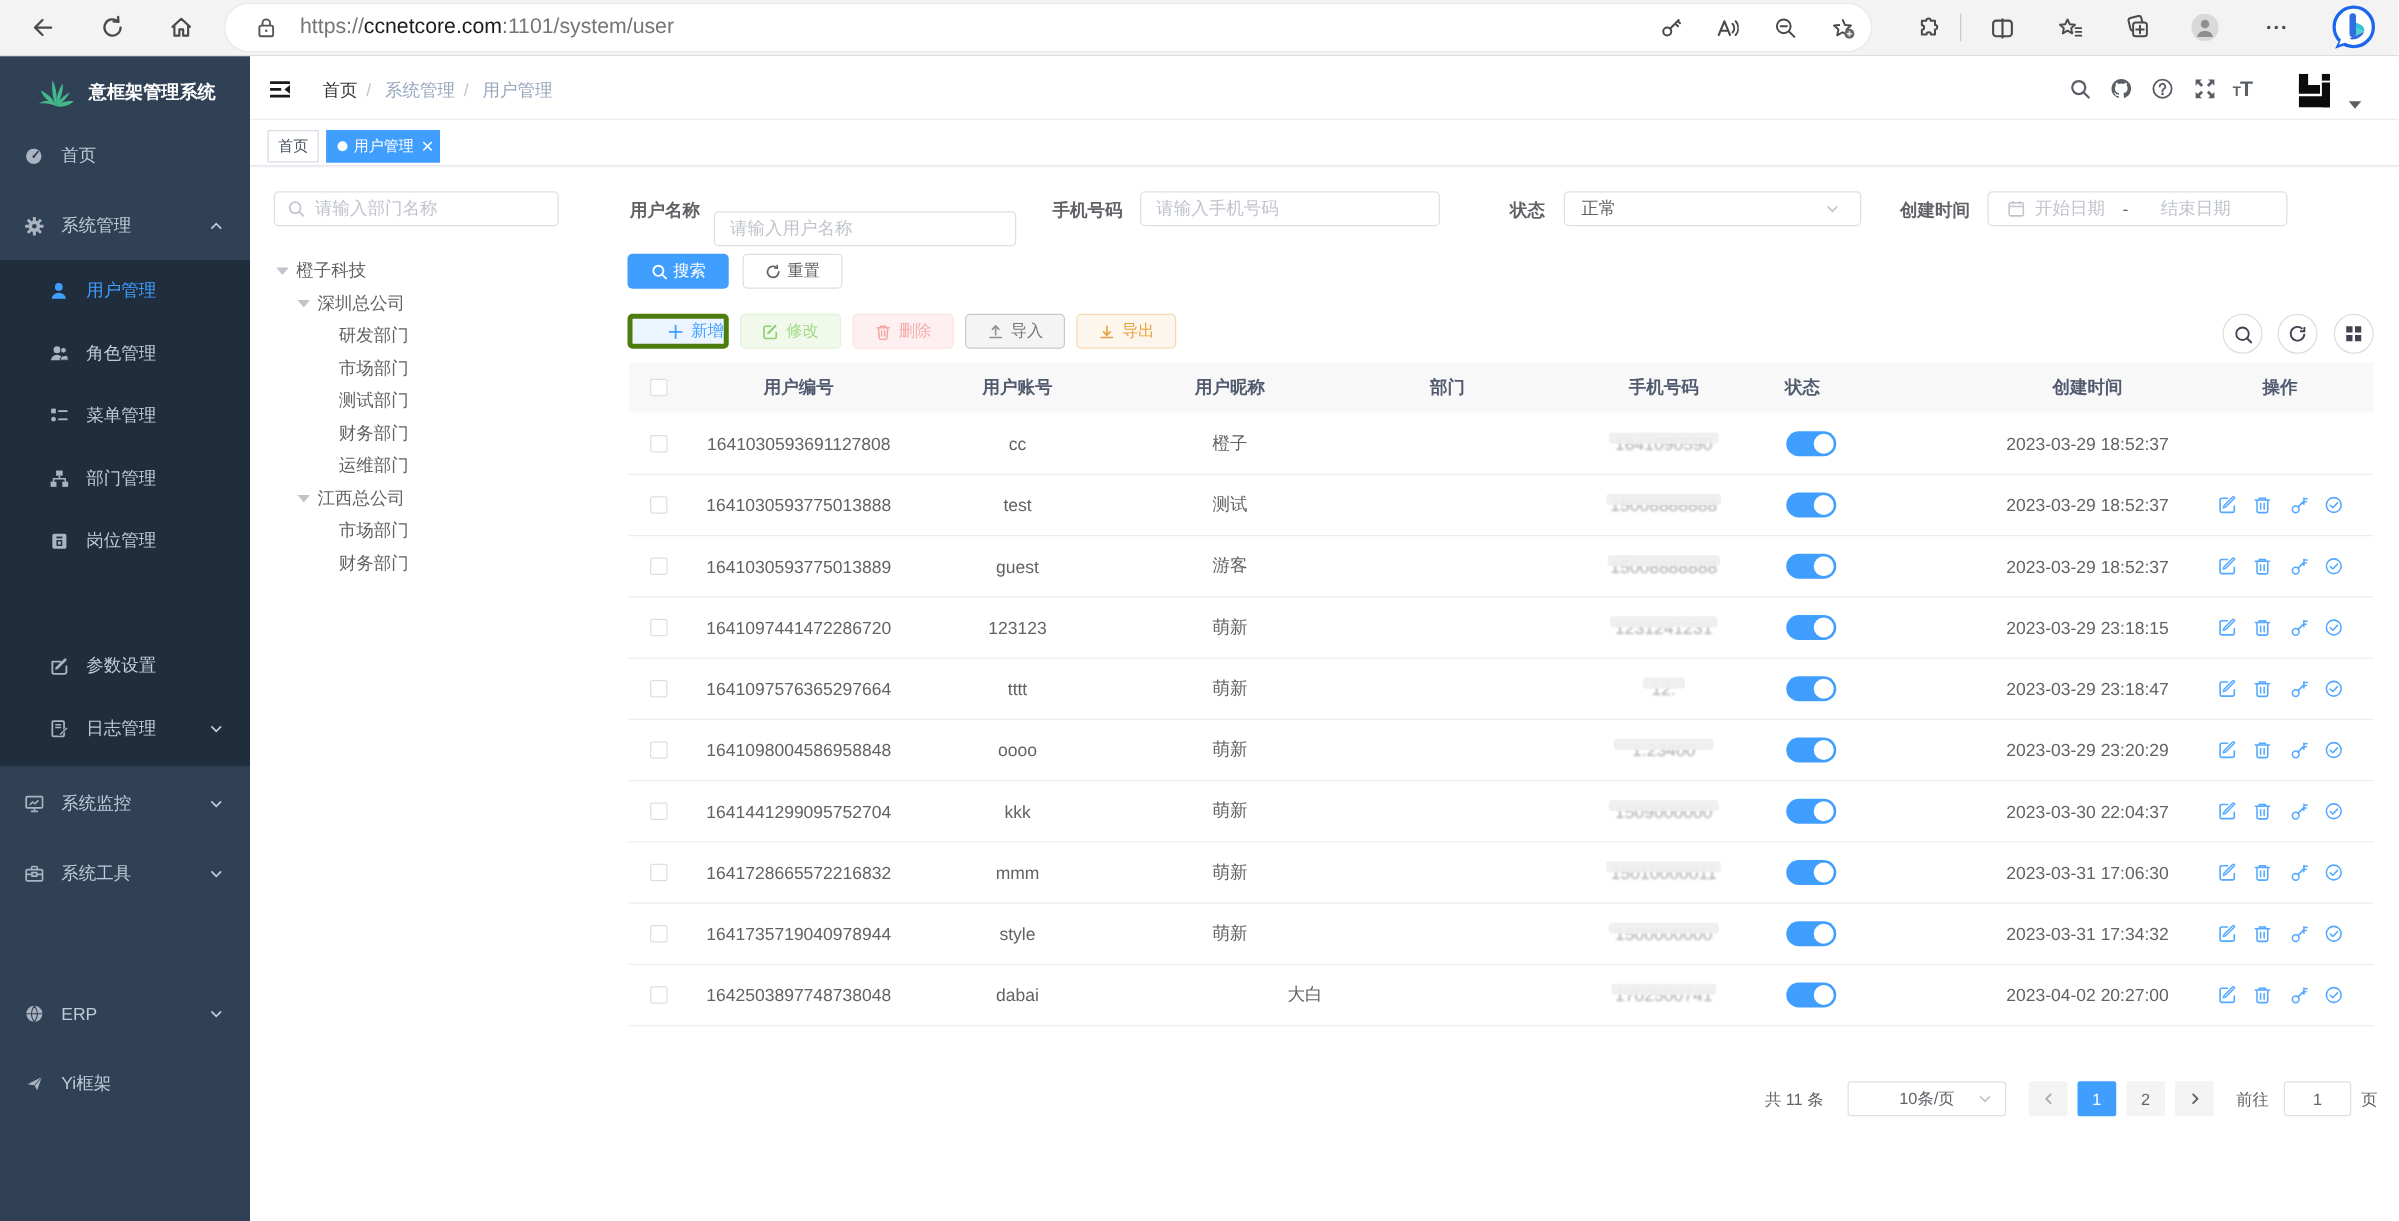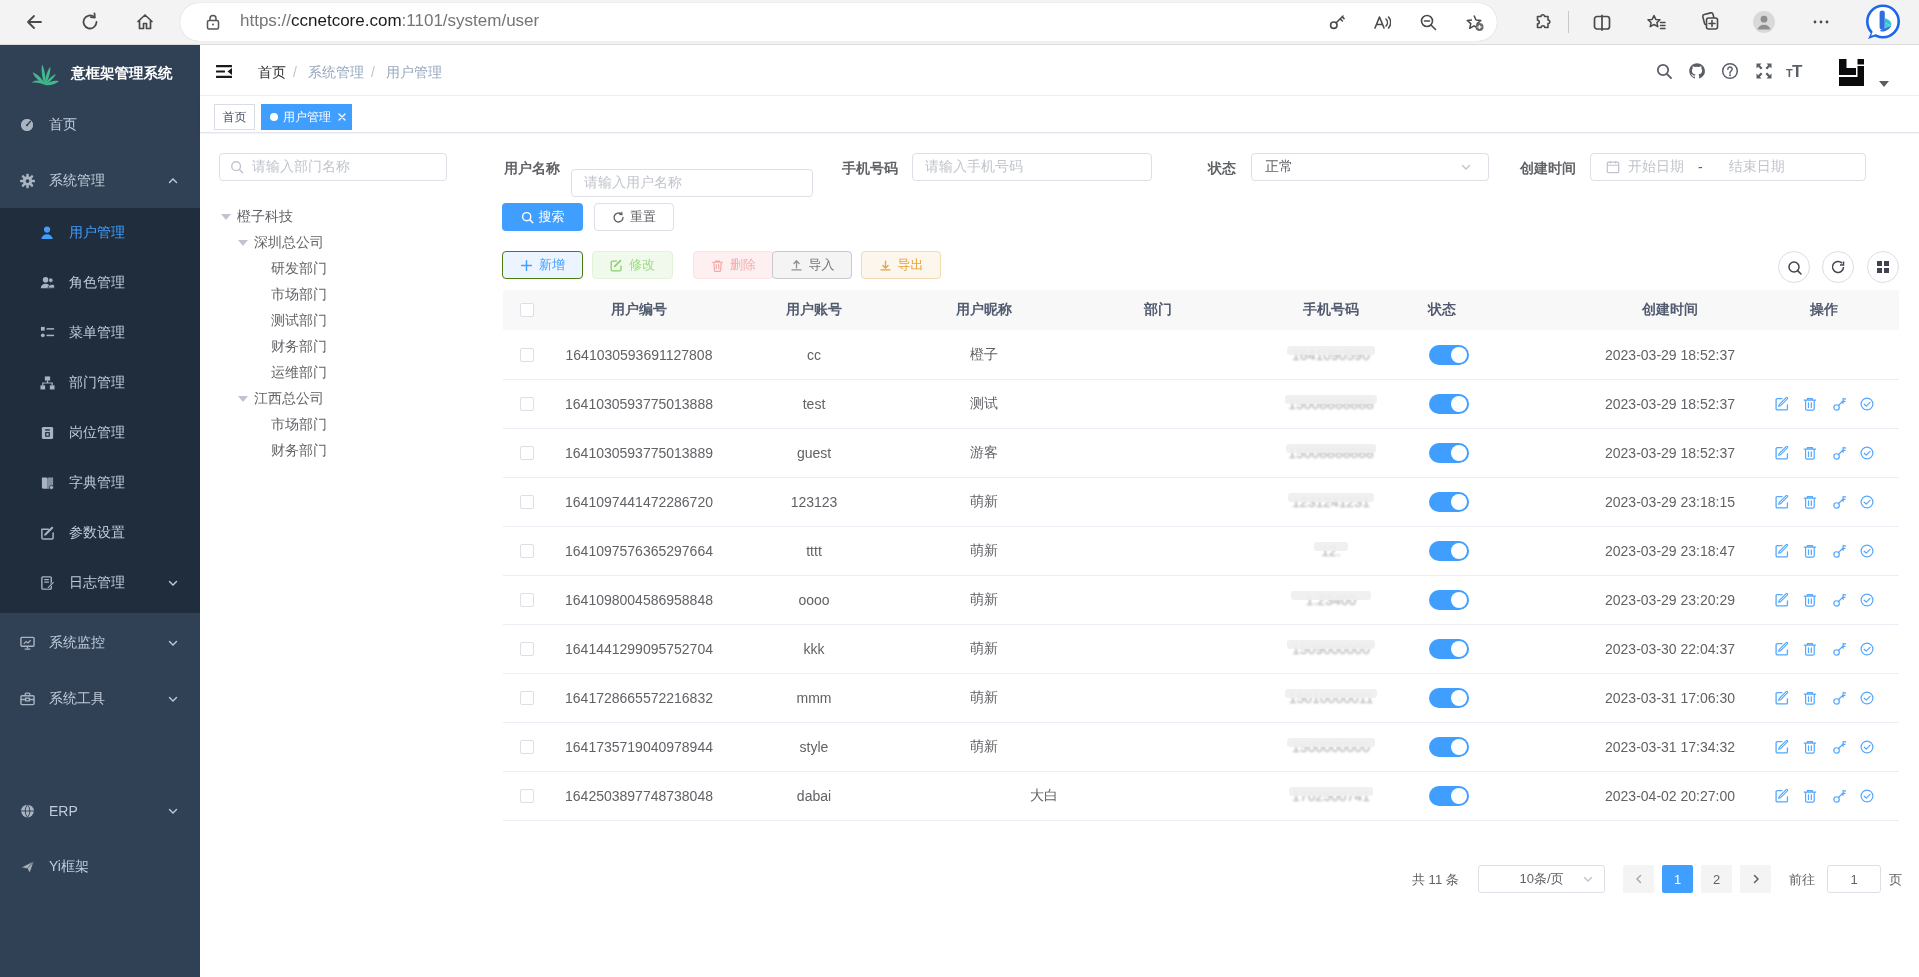--- a/index.html
+++ b/index.html
@@ -194,28 +194,20 @@
       <span class="stxt">部门管理</span>
     </div>
 <div class="mitem abs" style="top:363px;height:50px;color:#bfcbd9;">
       <svg class="sicon" viewBox="0 0 16 16">
         <rect x="2" y="1.5" width="12" height="13" rx="1.5" fill="#aab3c0"></rect>
         <rect x="5.5" y="4" width="5" height="1.5" fill="#1f2d3d"></rect>
         <rect x="5.5" y="7" width="5" height="5" fill="#1f2d3d"></rect>
         <rect x="6.8" y="8.2" width="2.4" height="2.6" fill="#aab3c0"></rect>
       </svg>
       <span class="stxt">岗位管理</span>
-    </div>
-<div class="mitem abs" style="top:413px;height:50px;color:#bfcbd9;">
-      <svg class="sicon" viewBox="0 0 16 16">
-        <path d="M2 2 h4.5 a1.5 1.5 0 0 1 1.5 1.5 V14 H3.5 A1.5 1.5 0 0 1 2 12.5 z" fill="#aab3c0"></path>
-        <path d="M14 2 H9.5 A1.5 1.5 0 0 0 8 3.5 V14 h4.5 a1.5 1.5 0 0 0 1.5 -1.5 z" fill="#aab3c0" opacity="0.75"></path>
-        <circle cx="12.2" cy="12.8" r="2.2" fill="#aab3c0" stroke="#1f2d3d" stroke-width="0.8"></circle>
-      </svg>
-      <span class="stxt">字典管理</span>
     </div>
 <div class="mitem abs" style="top:463px;height:50px;color:#bfcbd9;">
       <svg class="sicon" viewBox="0 0 16 16">
         <path d="M2 4 h7 M2 4 v9 a1.5 1.5 0 0 0 1.5 1.5 h9 A1.5 1.5 0 0 0 14 13 v-5" stroke="#aab3c0" stroke-width="1.6" fill="none" stroke-linecap="round"></path>
         <path d="M6.5 10.5 L13.8 3.2 a1.1 1.1 0 0 0 -1.6 -1.6 L4.9 8.9 L4.3 11 z" fill="#aab3c0"></path>
       </svg>
       <span class="stxt">参数设置</span>
     </div>
 <div class="mitem abs" style="top:513px;height:50px;color:#bfcbd9;">
       <svg class="sicon" viewBox="0 0 16 16">
@@ -334,40 +326,40 @@
 <div class="tnode abs" style="left:255px;top:438px;"><span style="width:16px;"></span>财务部门</div>
 <div class="lbl abs" style="left:504px;">用户名称</div>
 <div class="inp abs" style="left:571px;top:153px;width:242px;padding-left:12px;margin-top:16px;">请输入用户名称</div>
 <div class="lbl abs" style="left:842px;">手机号码</div>
 <div class="inp abs" style="left:912px;top:153px;width:240px;padding-left:12px;">请输入手机号码</div>
 <div class="lbl abs" style="left:1208px;">状态</div>
 <div class="inp abs" style="left:1251px;top:153px;width:238px;padding-left:13px;color:#606266;">正常<svg width="12" height="12" viewBox="0 0 12 12" style="position:absolute;right:16px;">
       <path d="M2.5 4.5 L6 8 L9.5 4.5" stroke="#c0c4cc" stroke-width="1.4" fill="none" stroke-linecap="round"></path>
     </svg></div>
 <div class="lbl abs" style="left:1520px;">创建时间</div>
-<div class="inp abs" style="left:1590px;top:153px;width:276px;"><svg width="14" height="14" viewBox="0 0 16 16" style="margin:0 8px 0 15px;">
+<div class="inp abs" style="left:1590px;top:153px;width:240px;"><svg width="14" height="14" viewBox="0 0 16 16" style="margin:0 8px 0 15px;">
       <rect x="1.5" y="2.5" width="13" height="12" rx="1.5" stroke="#c0c4cc" stroke-width="1.4" fill="none"></rect>
       <path d="M1.5 6 H14.5 M5 1 v3 M11 1 v3" stroke="#c0c4cc" stroke-width="1.4"></path>
     </svg>开始日期<span style="margin:0 26px 0 14px;color:#606266;">-</span>结束日期</div>
 <div class="btn abs" style="left:502px;width:81px;background:#409eff;color:#fff;"><svg width="13" height="13" viewBox="0 0 16 16" style="margin-right:5px;">
       <circle cx="7" cy="7" r="5" stroke="#fff" stroke-width="1.8" fill="none"></circle>
       <path d="M10.8 10.8 L14.5 14.5" stroke="#fff" stroke-width="1.8" stroke-linecap="round"></path>
     </svg>搜索</div>
 <div class="btn abs" style="left:594px;width:80px;background:#fff;border:1px solid #dcdfe6;color:#606266;"><svg width="13" height="13" viewBox="0 0 16 16" style="margin-right:5px;">
       <path d="M13.5 8 a5.5 5.5 0 1 1 -1.8-4.1" stroke="#606266" stroke-width="1.7" fill="none" stroke-linecap="round"></path>
       <path d="M12 1 L12.2 4.4 L8.9 4.1" stroke="#606266" stroke-width="1.5" fill="none"></path>
     </svg>重置</div>
-<div class="btn2 abs" style="left:502px;width:81px;background:#ecf5ff;border:1px solid #4d7c0f;color:#409eff;"><svg width="13" height="13" viewBox="0 0 16 16" style="margin-right:6px;">
+<div class="btn2 abs" style="left:502px;width:81px;background:#ecf5ff;border:4px solid #4d7c0f;color:#409eff;justify-content:flex-end;"><svg width="13" height="13" viewBox="0 0 16 16" style="margin-right:6px;">
       <path d="M8 2 V14 M2 8 H14" stroke="#409eff" stroke-width="1.8" stroke-linecap="round"></path>
     </svg>新增</div>
 <div class="btn2 abs" style="left:592px;width:81px;background:#f0f9eb;border:1px solid #e1f3d8;color:#9fdb84;"><svg width="13" height="13" viewBox="0 0 16 16" style="margin-right:6px;">
       <path d="M13.5 8.5 V13 a1.5 1.5 0 0 1 -1.5 1.5 H3 A1.5 1.5 0 0 1 1.5 13 V4 A1.5 1.5 0 0 1 3 2.5 h5" stroke="#8ad06c" stroke-width="1.6" fill="none" stroke-linecap="round"></path>
       <path d="M6.5 9.8 L13.6 2.7 a1 1 0 0 0 -1.4 -1.4 L5.1 8.4 L4.6 10.3 z" fill="#8ad06c"></path>
     </svg>修改</div>
-<div class="btn2 abs" style="left:682px;width:81px;background:#fef0f0;border:1px solid #fde2e2;color:#f6abab;margin-left:11px;"><svg width="13" height="13" viewBox="0 0 16 16" style="margin-right:6px;">
+<div class="btn2 abs" style="left:682px;width:81px;background:#fef0f0;border:1px solid #fde2e2;color:#f6abab;"><svg width="13" height="13" viewBox="0 0 16 16" style="margin-right:6px;">
       <path d="M2 4 H14 M5.5 4 V2.5 h5 V4 M3.5 4 l.7 10 a1.3 1.3 0 0 0 1.3 1.2 h5 a1.3 1.3 0 0 0 1.3 -1.2 l.7 -10 M6.5 7 v5 M9.5 7 v5" stroke="#f4a9a9" stroke-width="1.5" fill="none" stroke-linecap="round"></path>
     </svg>删除</div>
 <div class="btn2 abs" style="left:772px;width:80px;background:#f4f4f5;border:1px solid #c8c9cc;color:#73767a;"><svg width="13" height="13" viewBox="0 0 16 16" style="margin-right:6px;">
       <path d="M8 11 V2.5 M4.8 5.5 L8 2.2 L11.2 5.5 M2.5 13.5 h11" stroke="#8d9095" stroke-width="1.6" fill="none" stroke-linecap="round"></path>
     </svg>导入</div>
 <div class="btn2 abs" style="left:861px;width:80px;background:#fdf6ec;border:1px solid #f5dab1;color:#e6a23c;"><svg width="13" height="13" viewBox="0 0 16 16" style="margin-right:6px;">
       <path d="M8 2.5 V11 M4.8 8 L8 11.3 L11.2 8 M2.5 13.5 h11" stroke="#e6a23c" stroke-width="1.6" fill="none" stroke-linecap="round"></path>
     </svg>导出</div>
 <div class="abs ctr" style="left:1778px;top:251px;width:32px;height:32px;border:1px solid #dcdee2;border-radius:50%;">
     <svg width="16" height="16" viewBox="0 0 16 16">

